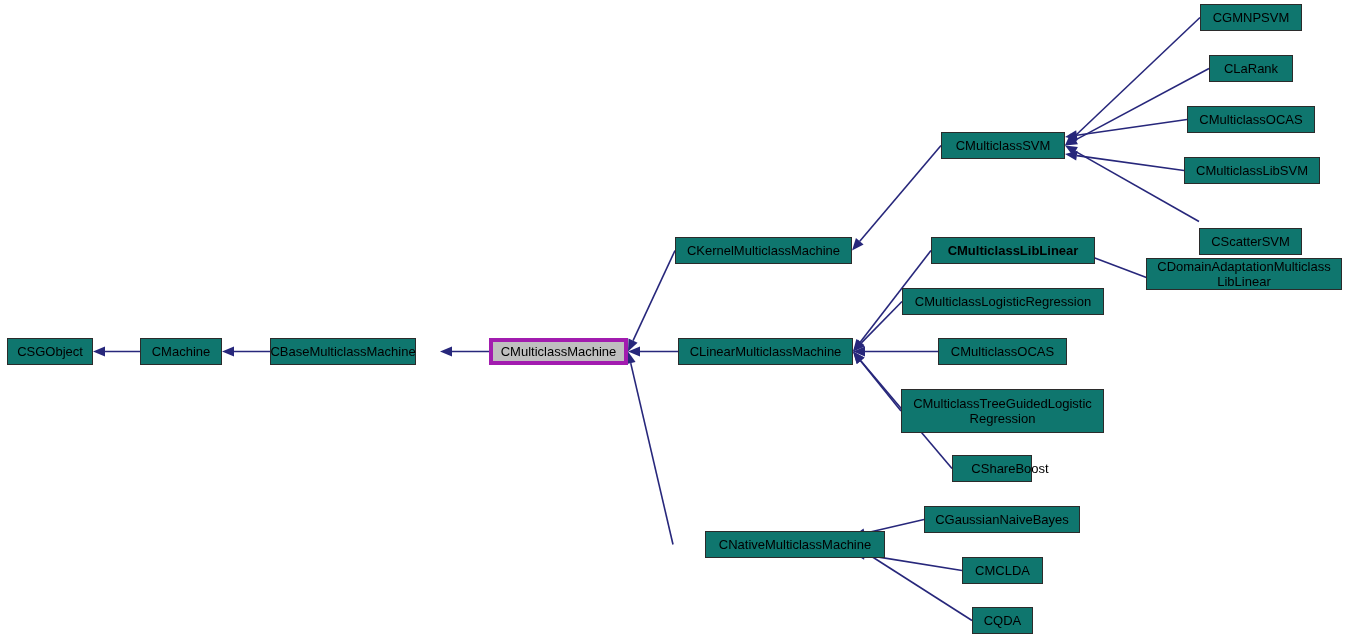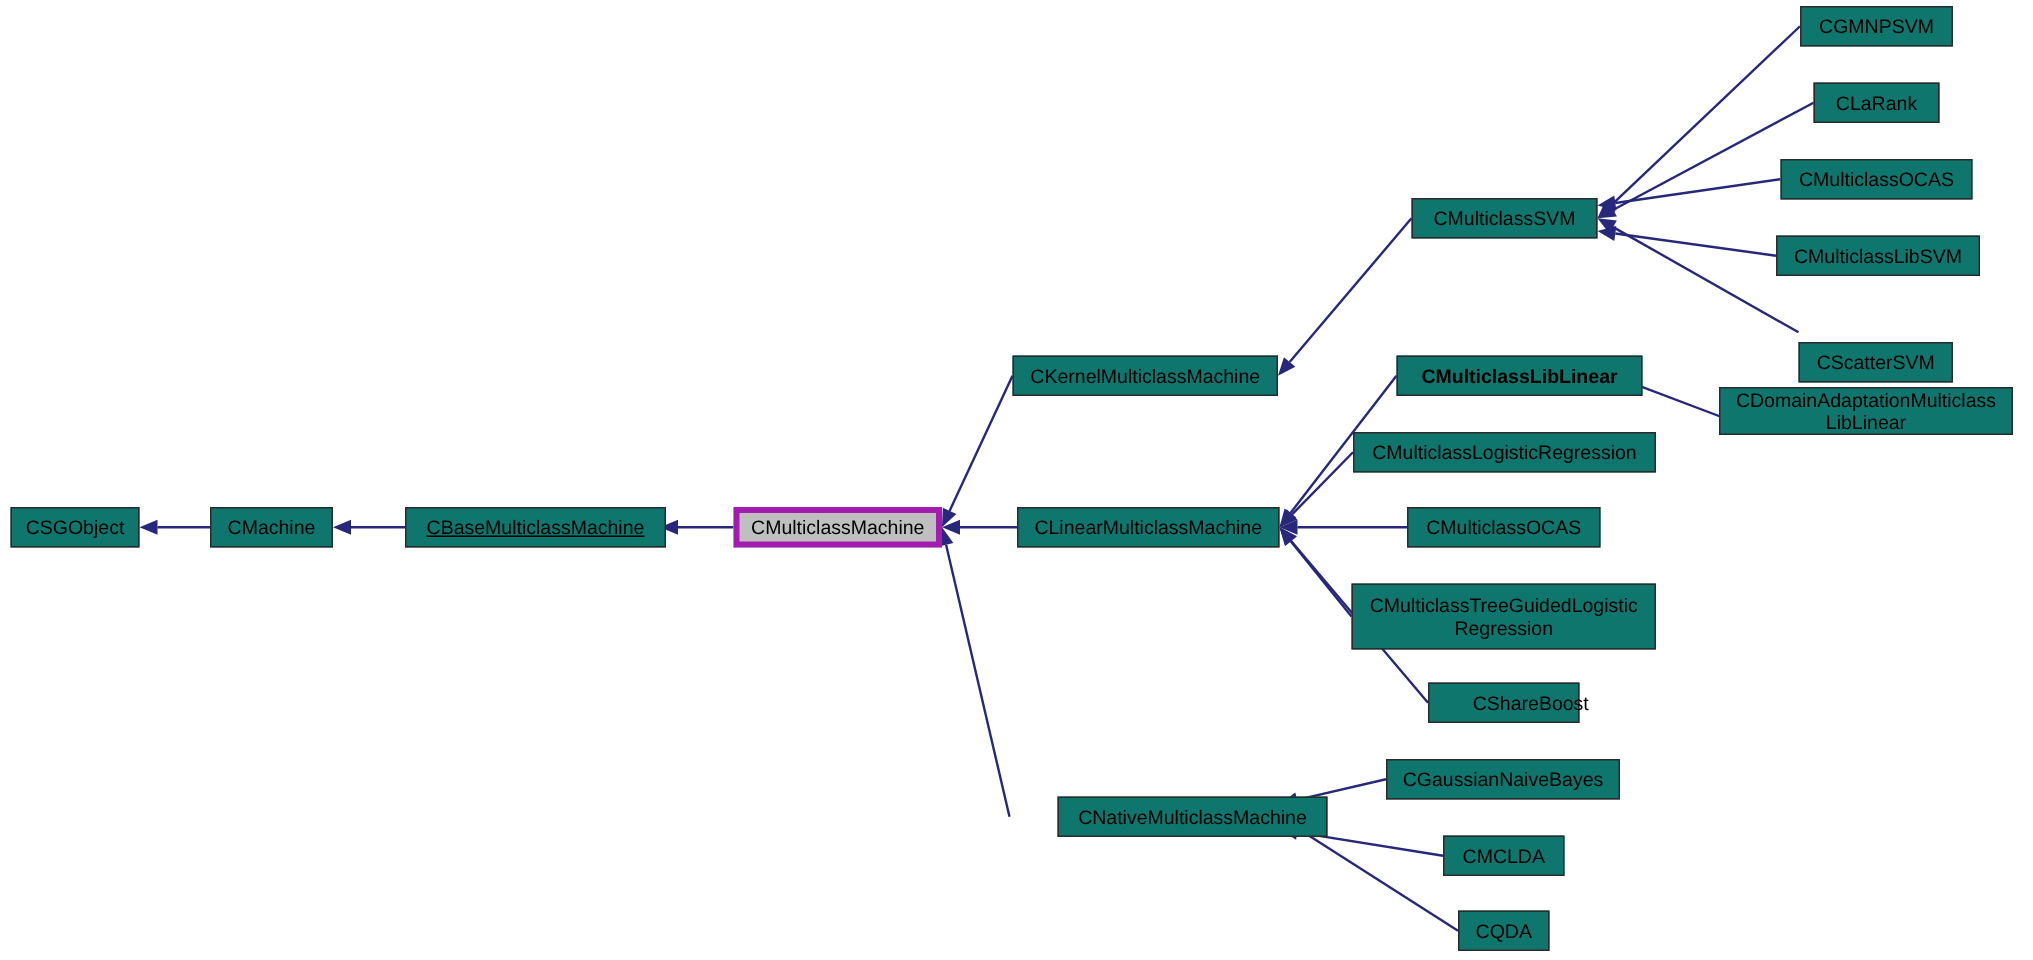--- a/index.html
+++ b/index.html
@@ -130,36 +130,36 @@
         <polygon points="853.00,553.00 864.06,559.84 865.64,549.97" fill="#27277b"></polygon>
       </g>
       <g>
         <line x1="863.11" y1="550.96" x2="972.00" y2="620.50" stroke="#27277b" stroke-width="1.6"></line>
         <polygon points="853.00,544.50 860.42,555.17 865.80,546.75" fill="#27277b"></polygon>
       </g>
     </svg>
   <div id="node-layer">
       <div class="node" style="left: 7px; top: 338px; width: 86px; height: 27px;">CSGObject</div>
       <div class="node" style="left: 140px; top: 338px; width: 82px; height: 27px;">CMachine</div>
-      <div class="node" style="left: 270px; top: 338px; width: 174px; height: 27px; text-decoration: underline;">CBaseMulticlassMachine</div>
+      <div class="node" style="left: 270px; top: 338px; width: 146px; height: 27px;">CBaseMulticlassMachine</div>
       <div class="node highlight" style="left: 489px; top: 338px; width: 139px; height: 27px;">CMulticlassMachine</div>
       <div class="node" style="left: 675px; top: 237px; width: 177px; height: 27px;">CKernelMulticlassMachine</div>
       <div class="node" style="left: 678px; top: 338px; width: 175px; height: 27px;">CLinearMulticlassMachine</div>
       <div class="node" style="left: 673px; top: 531px; width: 180px; height: 27px; margin-left: 32px;">CNativeMulticlassMachine</div>
       <div class="node" style="left: 941px; top: 132px; width: 124px; height: 27px;">CMulticlassSVM</div>
       <div class="node" style="left: 1200px; top: 4px; width: 102px; height: 27px;">CGMNPSVM</div>
       <div class="node" style="left: 1209px; top: 55px; width: 84px; height: 27px;">CLaRank</div>
       <div class="node" style="left: 1187px; top: 106px; width: 128px; height: 27px;">CMulticlassOCAS</div>
       <div class="node" style="left: 1184px; top: 157px; width: 136px; height: 27px;">CMulticlassLibSVM</div>
       <div class="node" style="left: 1199px; top: 208px; width: 103px; height: 27px; margin-top: 20px;">CScatterSVM</div>
       <div class="node" style="left: 931px; top: 237px; width: 164px; height: 27px; font-weight: bold;">CMulticlassLibLinear</div>
       <div class="node" style="left: 1146px; top: 258px; width: 196px; height: 32px;">CDomainAdaptationMulticlass
 LibLinear</div>
       <div class="node" style="left: 902px; top: 288px; width: 202px; height: 27px;">CMulticlassLogisticRegression</div>
       <div class="node" style="left: 938px; top: 338px; width: 129px; height: 27px;">CMulticlassOCAS</div>
       <div class="node" style="left: 901px; top: 389px; width: 203px; height: 44px;">CMulticlassTreeGuidedLogistic
 Regression</div>
-      <div class="node" style="left: 952px; top: 455px; width: 101px; height: 27px; padding-left: 36px;">CShareBoost</div>
+      <div class="node" style="left: 952px; top: 455px; width: 80px; height: 27px; padding-left: 36px;">CShareBoost</div>
       <div class="node" style="left: 924px; top: 506px; width: 156px; height: 27px; text-align: center;">CGaussianNaiveBayes</div>
       <div class="node" style="left: 962px; top: 557px; width: 81px; height: 27px;">CMCLDA</div>
       <div class="node" style="left: 972px; top: 607px; width: 61px; height: 27px;">CQDA</div>
     </div>
 </div>
 
 </body></html>

